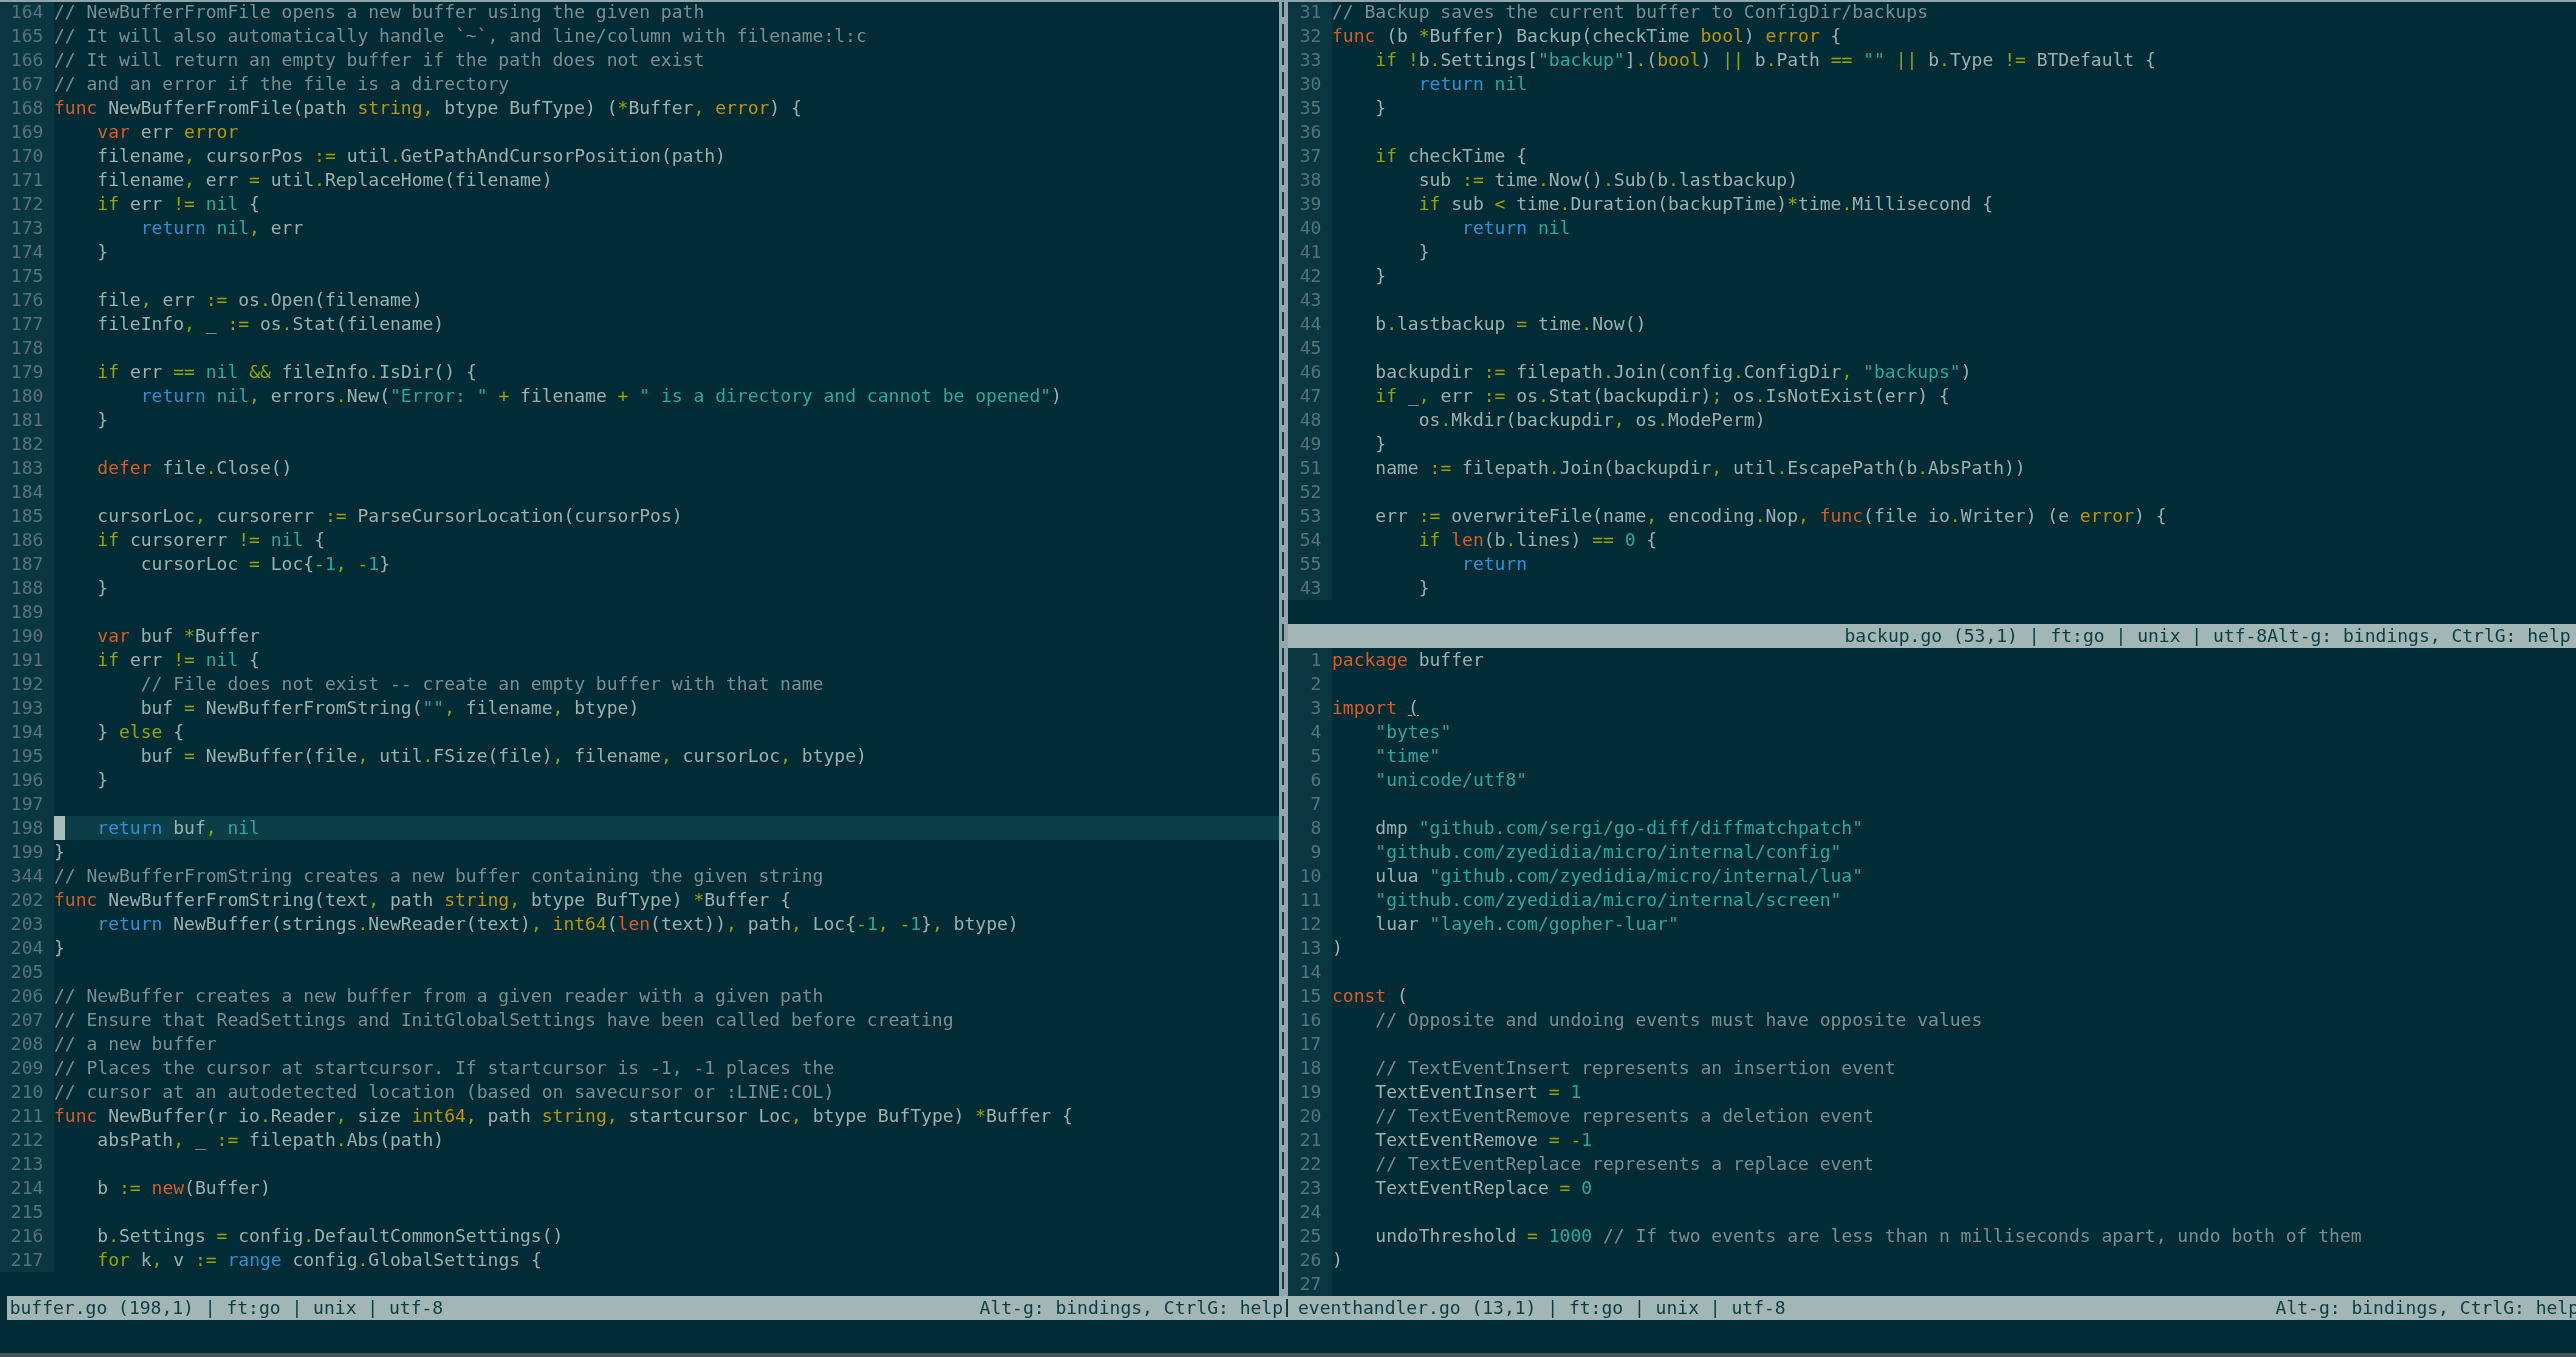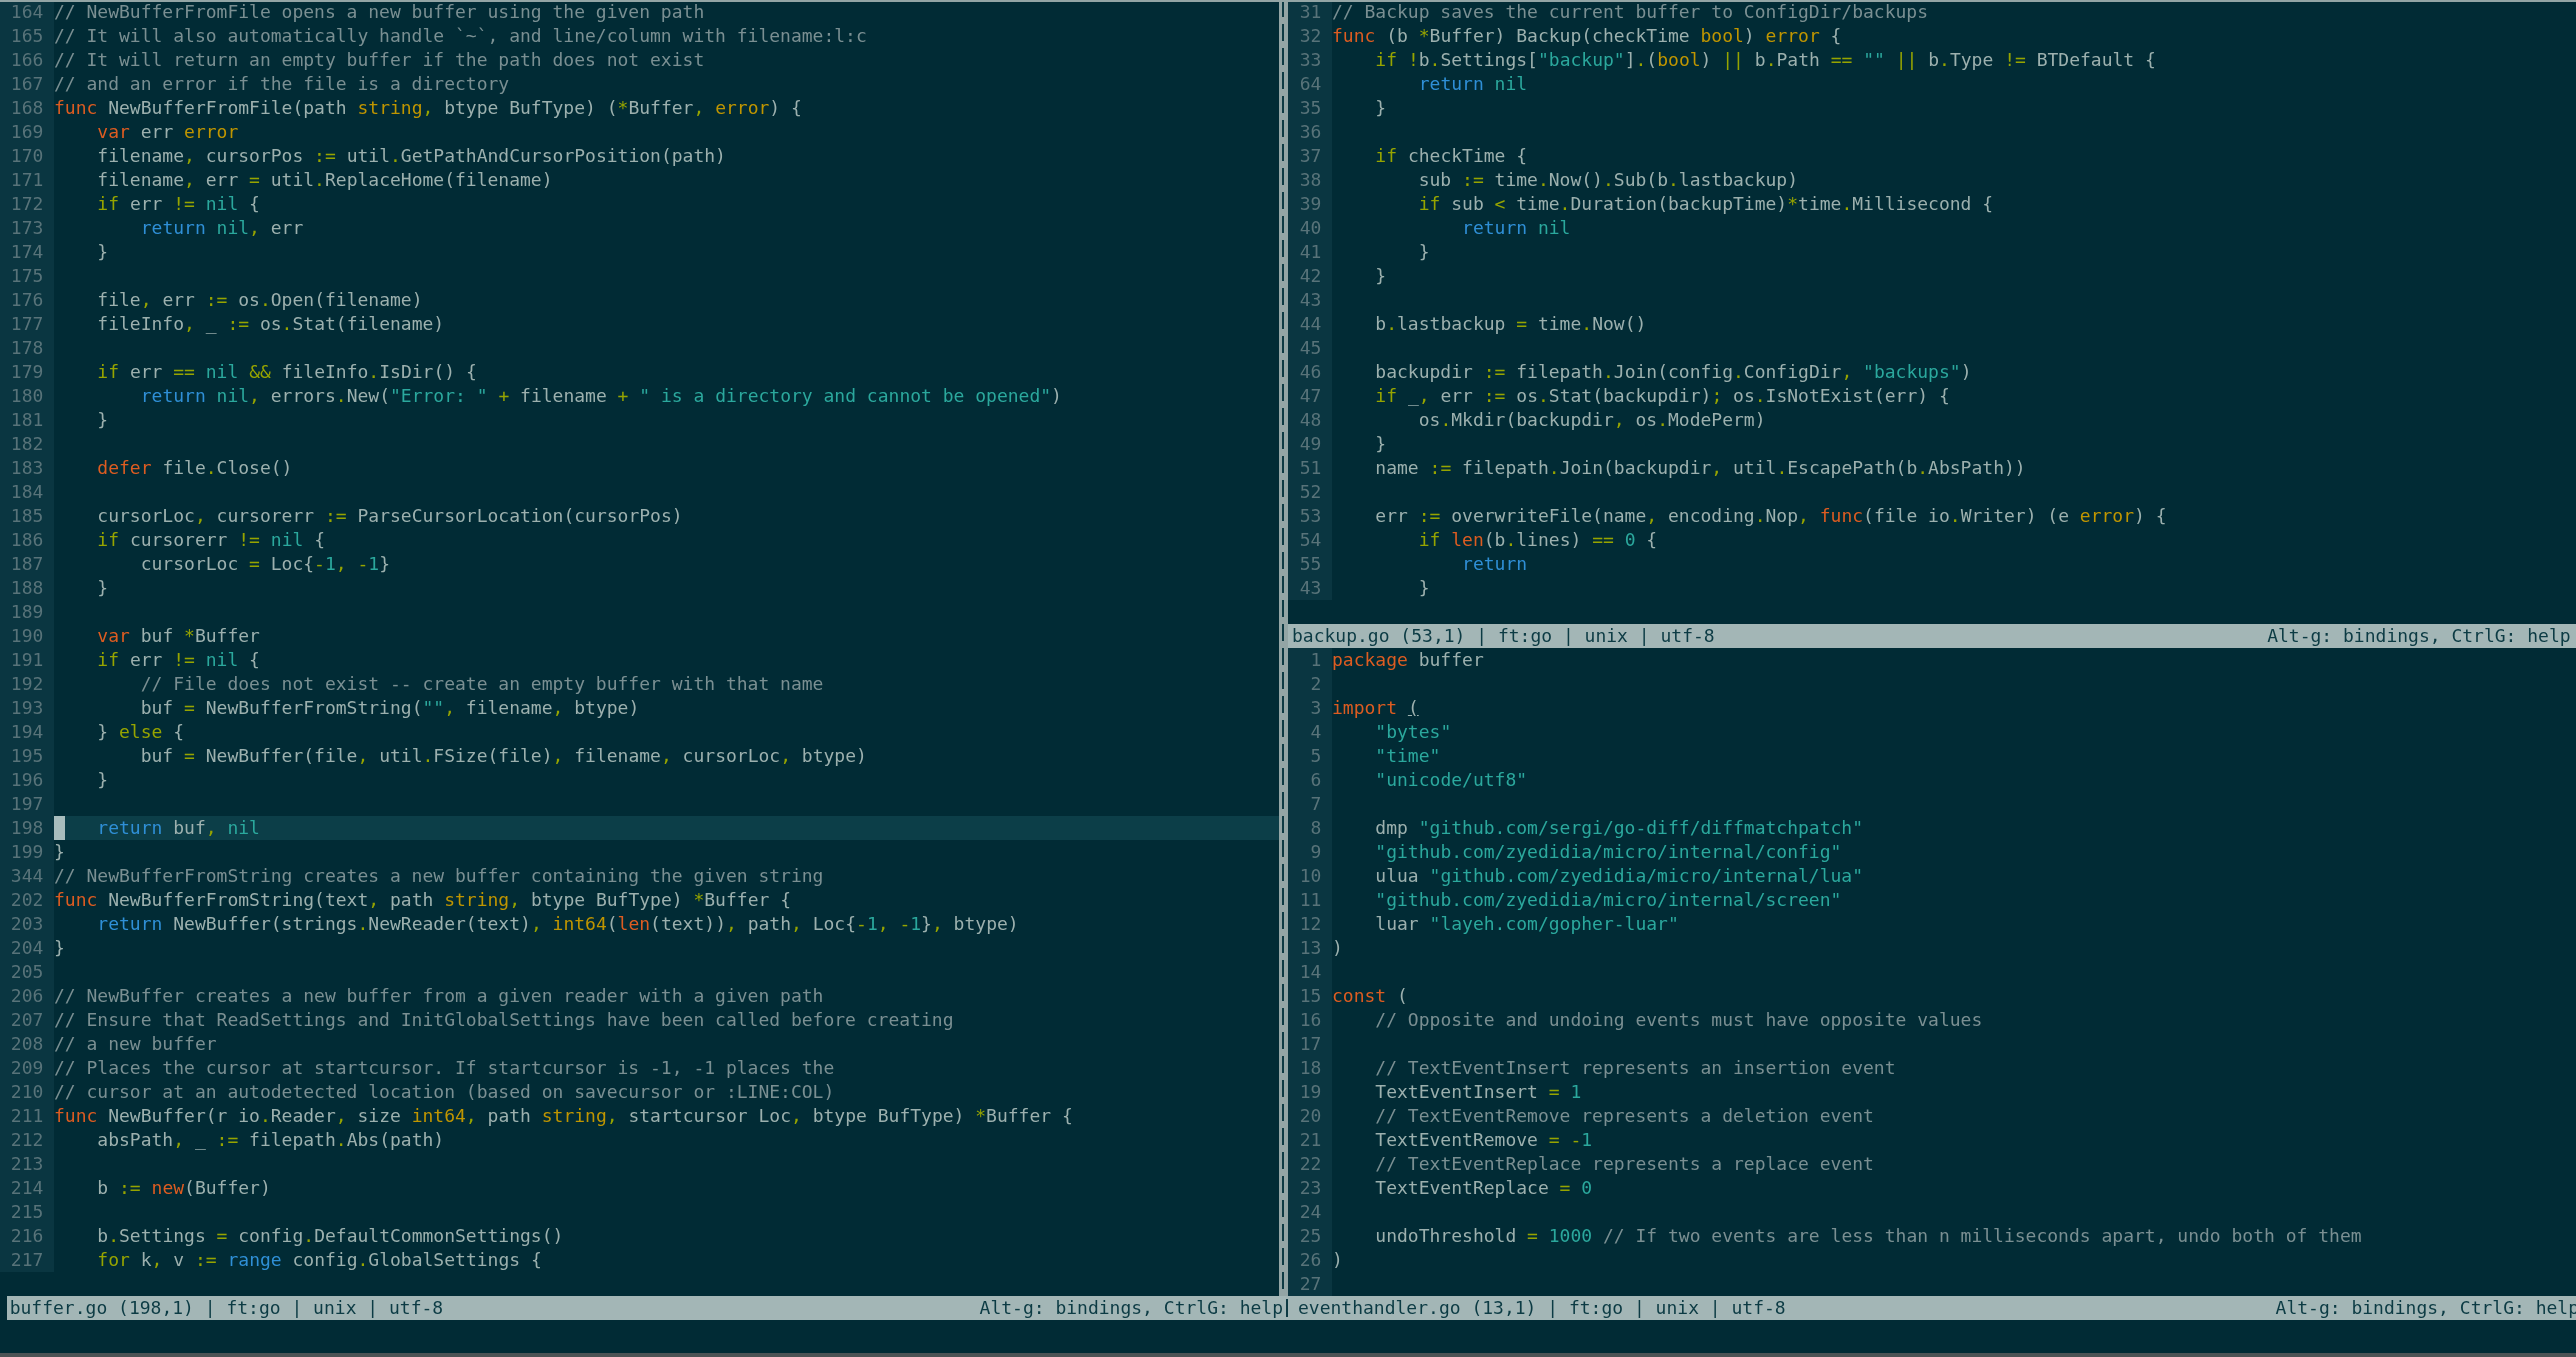--- a/index.html
+++ b/index.html
@@ -58,21 +58,21 @@
   }
   .vdivider::after{
     content:"";position:absolute;left:2.7px;top:0;width:2px;height:100%;
     background:repeating-linear-gradient(to bottom, var(--divider-dark) 0 17.4px, transparent 17.4px var(--rh));
   }
   .statusbar{
     position:absolute;height:var(--rh);line-height:var(--rh);
     background:var(--status-bg);color:var(--status-fg);
     white-space:pre;z-index:5;
   }
-  .statusbar-mid{left:1288px;top:calc(26 * var(--rh));width:1288px;display:flex;justify-content:space-between;padding:0 5.4px 0 4px}
+  .statusbar-mid{left:1288px;top:calc(26 * var(--rh));width:1288px;display:flex;justify-content:flex-end;padding:0 5.4px 0 4px}
   .statusbar-bottom{left:7px;top:calc(54 * var(--rh));width:2576px}
   .statusbar-bottom .sb-item{position:absolute;top:0;height:100%}
   .sb-bl-left{left:2.7px}
   .sb-bl-right{right:1300px}
   .sb-tick{left:1279px;top:3.4px !important;width:2px;height:17.4px !important;background:var(--divider-dark)}
   .sb-br-left{left:1291px}
   .sb-br-right{right:4px}
   .bottom-strip{position:absolute;left:0;bottom:0;width:100%;height:5.4px;background:var(--strip)}
 </style>
 </head>
@@ -135,21 +135,21 @@
     <div class="row"><span class="gut gut-l">216</span><span class="code"><span class="t-d">    b</span><span class="t-s">.</span><span class="t-d">Settings </span><span class="t-s">=</span><span class="t-d"> config</span><span class="t-s">.</span><span class="t-d">DefaultCommonSettings()</span></span></div>
     <div class="row"><span class="gut gut-l">217</span><span class="code"><span class="t-d">    </span><span class="t-s">for</span><span class="t-d"> k</span><span class="t-s">,</span><span class="t-d"> v </span><span class="t-s">:=</span><span class="t-d"> </span><span class="t-b">range</span><span class="t-d"> config</span><span class="t-s">.</span><span class="t-d">GlobalSettings {</span></span></div>
   </div>
 
 <div class="vdivider"></div>
 
 <div class="pane pane-top-right" id="pane-top-right">
     <div class="row"><span class="gut gut-r">31</span><span class="code"><span class="t-c">// Backup saves the current buffer to ConfigDir/backups</span></span></div>
     <div class="row"><span class="gut gut-r">32</span><span class="code"><span class="t-k">func</span><span class="t-d"> (b </span><span class="t-s">*</span><span class="t-d">Buffer) Backup(checkTime </span><span class="t-y">bool</span><span class="t-d">) </span><span class="t-y">error</span><span class="t-d"> {</span></span></div>
     <div class="row"><span class="gut gut-r">33</span><span class="code"><span class="t-d">    </span><span class="t-s">if</span><span class="t-d"> </span><span class="t-s">!</span><span class="t-d">b</span><span class="t-s">.</span><span class="t-d">Settings[</span><span class="t-n">"backup"</span><span class="t-d">]</span><span class="t-s">.</span><span class="t-d">(</span><span class="t-y">bool</span><span class="t-d">) </span><span class="t-s">||</span><span class="t-d"> b</span><span class="t-s">.</span><span class="t-d">Path </span><span class="t-s">==</span><span class="t-d"> </span><span class="t-n">""</span><span class="t-d"> </span><span class="t-s">||</span><span class="t-d"> b</span><span class="t-s">.</span><span class="t-d">Type </span><span class="t-s">!=</span><span class="t-d"> BTDefault {</span></span></div>
-    <div class="row"><span class="gut gut-r">64</span><span class="code"><span class="t-d">        </span><span class="t-b">return</span><span class="t-d"> </span><span class="t-n">nil</span></span></div>
+    <div class="row"><span class="gut gut-r">30</span><span class="code"><span class="t-d">        </span><span class="t-b">return</span><span class="t-d"> </span><span class="t-n">nil</span></span></div>
     <div class="row"><span class="gut gut-r">35</span><span class="code"><span class="t-d">    }</span></span></div>
     <div class="row"><span class="gut gut-r">36</span><span class="code"></span></div>
     <div class="row"><span class="gut gut-r">37</span><span class="code"><span class="t-d">    </span><span class="t-s">if</span><span class="t-d"> checkTime {</span></span></div>
     <div class="row"><span class="gut gut-r">38</span><span class="code"><span class="t-d">        sub </span><span class="t-s">:=</span><span class="t-d"> time</span><span class="t-s">.</span><span class="t-d">Now()</span><span class="t-s">.</span><span class="t-d">Sub(b</span><span class="t-s">.</span><span class="t-d">lastbackup)</span></span></div>
     <div class="row"><span class="gut gut-r">39</span><span class="code"><span class="t-d">        </span><span class="t-s">if</span><span class="t-d"> sub </span><span class="t-s">&lt;</span><span class="t-d"> time</span><span class="t-s">.</span><span class="t-d">Duration(backupTime)</span><span class="t-s">*</span><span class="t-d">time</span><span class="t-s">.</span><span class="t-d">Millisecond {</span></span></div>
     <div class="row"><span class="gut gut-r">40</span><span class="code"><span class="t-d">            </span><span class="t-b">return</span><span class="t-d"> </span><span class="t-n">nil</span></span></div>
     <div class="row"><span class="gut gut-r">41</span><span class="code"><span class="t-d">        }</span></span></div>
     <div class="row"><span class="gut gut-r">42</span><span class="code"><span class="t-d">    }</span></span></div>
     <div class="row"><span class="gut gut-r">43</span><span class="code"></span></div>
     <div class="row"><span class="gut gut-r">44</span><span class="code"><span class="t-d">    b</span><span class="t-s">.</span><span class="t-d">lastbackup </span><span class="t-s">=</span><span class="t-d"> time</span><span class="t-s">.</span><span class="t-d">Now()</span></span></div>

